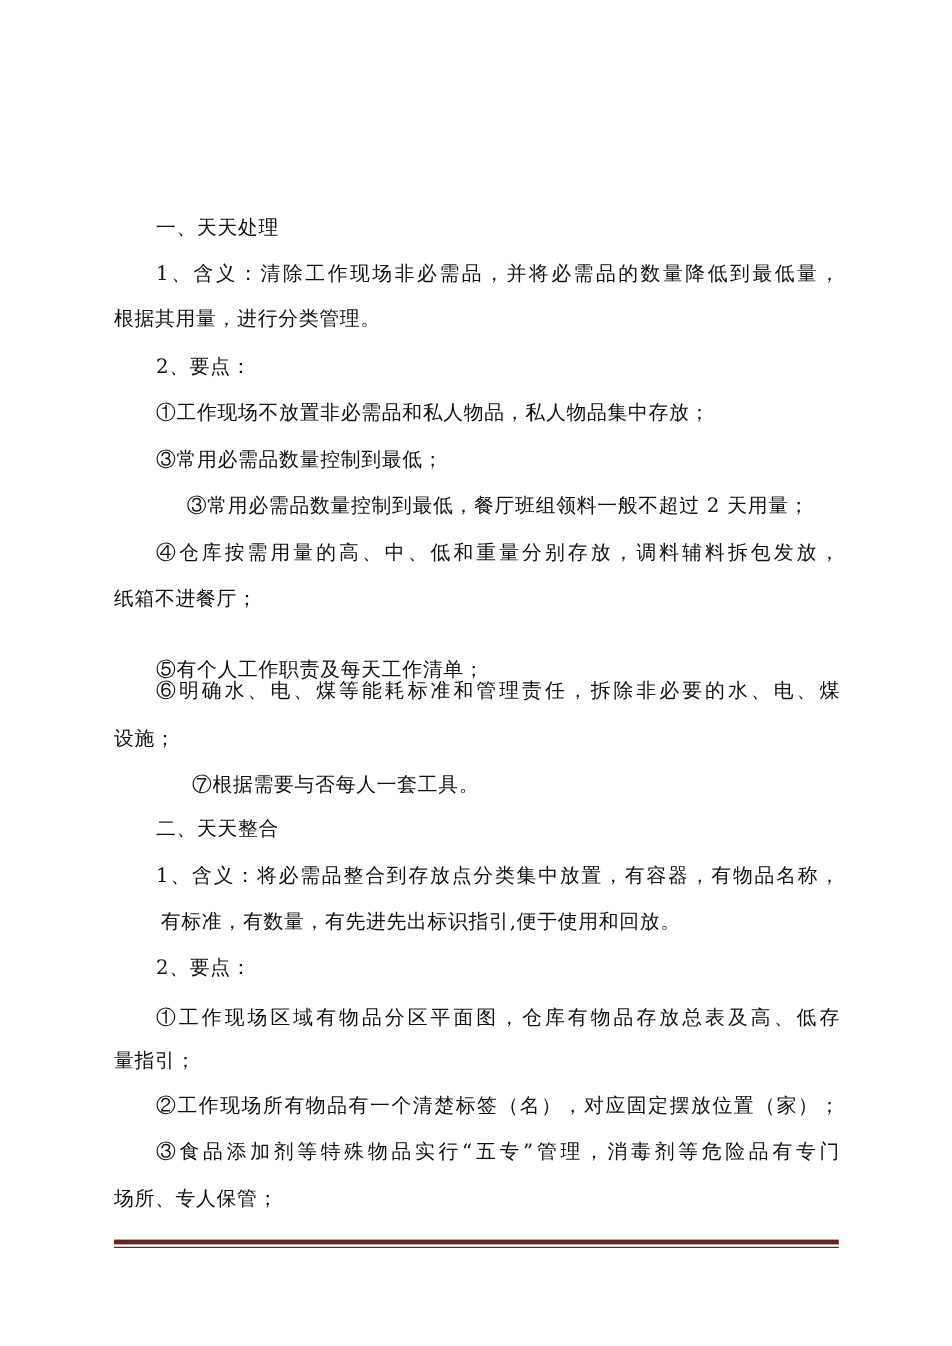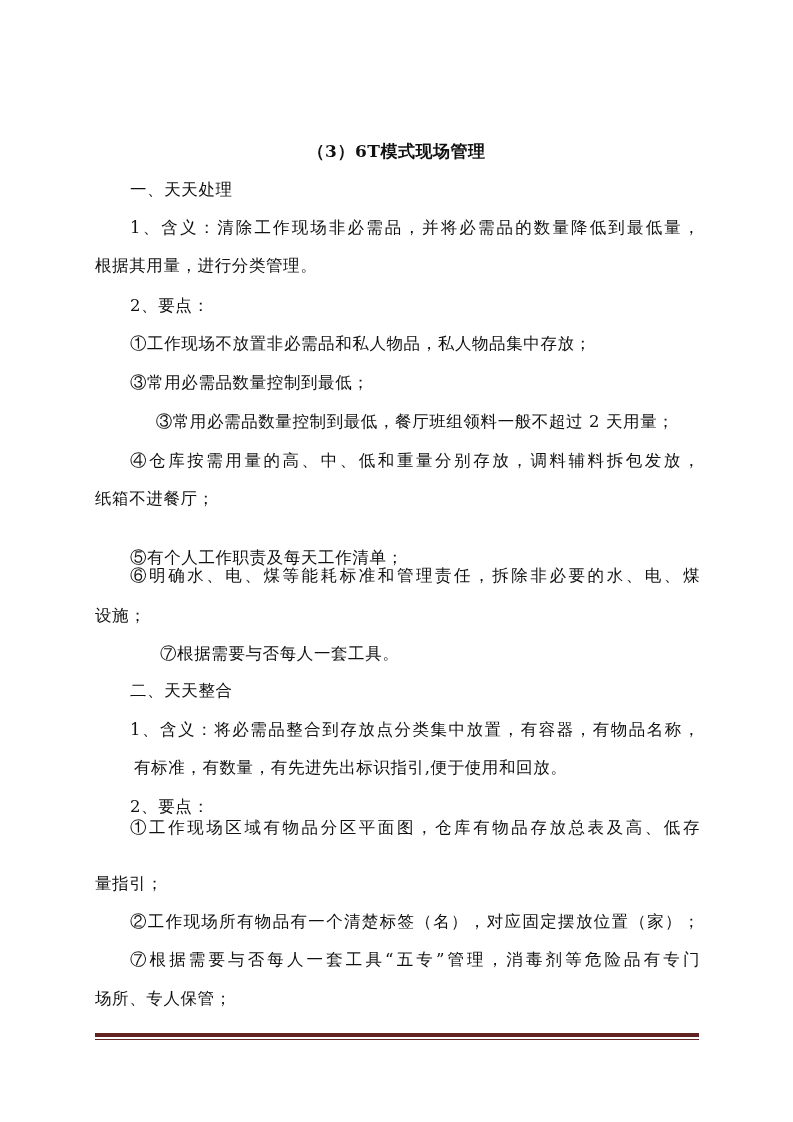--- a/index.html
+++ b/index.html
@@ -13,40 +13,39 @@
   .indent { left: 130px; width: 570px; }
   .heading { font-weight: normal; }
   .justify { text-align: justify; text-align-last: justify; }
   .footer-thick { position: absolute; left: 95px; top: 1033px; width: 604px; height: 4px; background: #622423; }
   .footer-thin { position: absolute; left: 95px; top: 1039px; width: 604px; height: 1px; background: #622423; }
 </style>
 </head>
 <body>
 
 <div class="page">
-  <div class="title">（3）6T模式现场管理</div>
   <div id="lines">
       <div class="line indent heading" style="top: 180px;">一、天天处理</div>
       <div class="line indent justify" style="top: 218px;">1、含义：清除工作现场非必需品，并将必需品的数量降低到最低量，</div>
       <div class="line" style="top: 256px;">根据其用量，进行分类管理。</div>
       <div class="line indent" style="top: 296px;">2、要点：</div>
       <div class="line indent" style="top: 334px;">①工作现场不放置非必需品和私人物品，私人物品集中存放；</div>
       <div class="line indent" style="top: 373px;">③常用必需品数量控制到最低；</div>
       <div class="line indent" style="top: 412px; text-align: center;">③常用必需品数量控制到最低，餐厅班组领料一般不超过 2 天用量；</div>
       <div class="line indent justify" style="top: 451px;">④仓库按需用量的高、中、低和重量分别存放，调料辅料拆包发放，</div>
       <div class="line" style="top: 489px;">纸箱不进餐厅；</div>
       <div class="line indent" style="top: 528px; margin-top: 20px;">⑤有个人工作职责及每天工作清单；</div>
       <div class="line indent justify" style="top: 566px;">⑥明确水、电、煤等能耗标准和管理责任，拆除非必要的水、电、煤</div>
       <div class="line" style="top: 606px;">设施；</div>
       <div class="line indent" style="top: 644px; margin-left: 30px;">⑦根据需要与否每人一套工具。</div>
       <div class="line indent heading" style="top: 681px;">二、天天整合</div>
       <div class="line indent justify" style="top: 720px;">1、含义：将必需品整合到存放点分类集中放置，有容器，有物品名称，</div>
       <div class="line" style="top: 758px; margin-left: 39px;">有标准，有数量，有先进先出标识指引,便于使用和回放。</div>
       <div class="line indent" style="top: 797px;">2、要点：</div>
-      <div class="line indent justify" style="top: 818px;">①工作现场区域有物品分区平面图，仓库有物品存放总表及高、低存</div>
+      <div class="line indent justify" style="top: 838px;">①工作现场区域有物品分区平面图，仓库有物品存放总表及高、低存</div>
       <div class="line" style="top: 874px;">量指引；</div>
       <div class="line indent justify" style="top: 912px;">②工作现场所有物品有一个清楚标签（名），对应固定摆放位置（家）；</div>
-      <div class="line indent justify" style="top: 950px;">⑦根据需要与否每人一套工具“五专”管理，消毒剂等危险品有专门</div>
+      <div class="line indent justify" style="top: 950px;">③食品添加剂等特殊物品实行“五专”管理，消毒剂等危险品有专门</div>
       <div class="line" style="top: 989px;">场所、专人保管；</div>
     </div>
   <div class="footer-thick"></div>
   <div class="footer-thin"></div>
 </div>
 
 </body></html>

